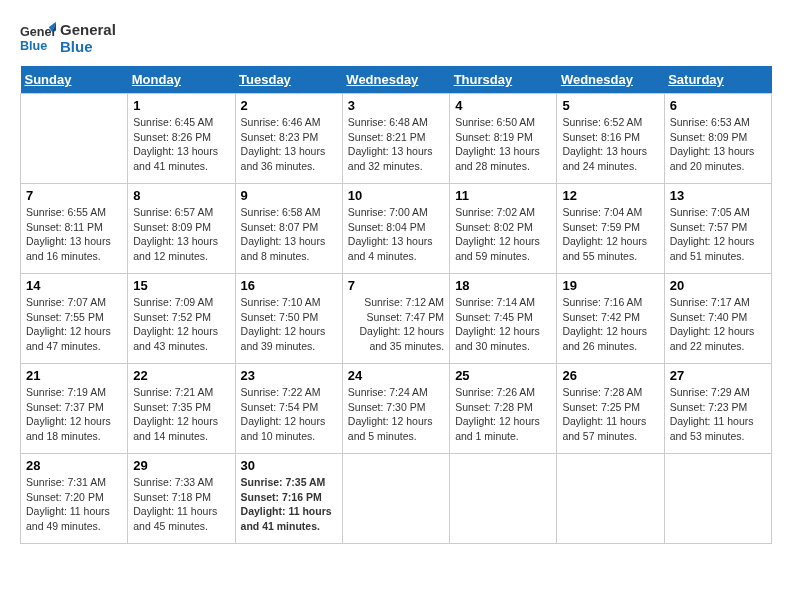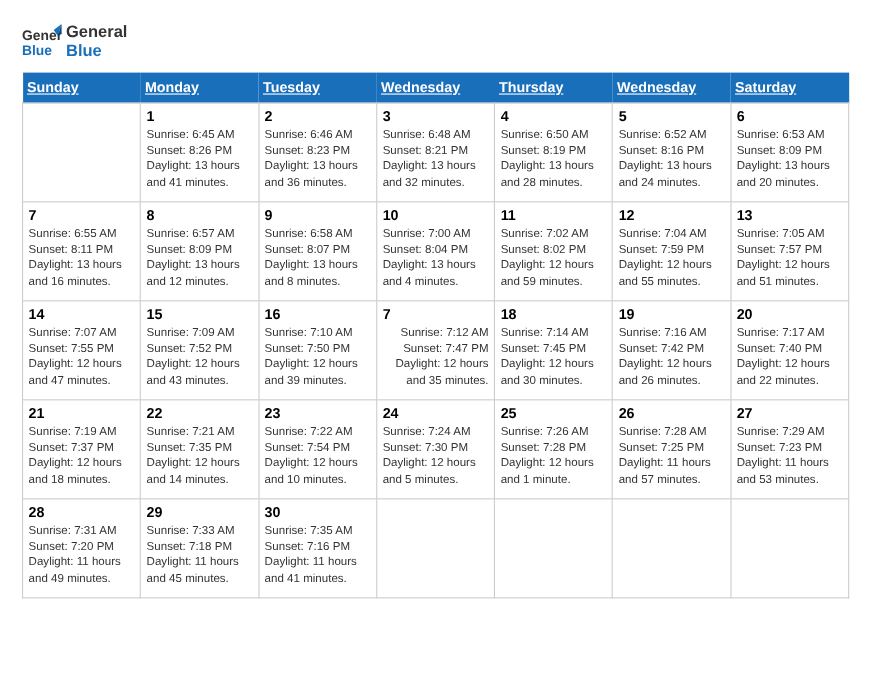--- a/index.html
+++ b/index.html
@@ -320,21 +320,21 @@
         </td>
         <td>
           <span class="day-number">29</span>
           <div class="day-info" style="white-space: pre-line;">Sunrise: 7:33 AM
 Sunset: 7:18 PM
 Daylight: 11 hours
 and 45 minutes.</div>
         </td>
         <td>
           <span class="day-number">30</span>
-          <div class="day-info" style="white-space: pre-line;">Sunrise: 7:35 AM
+          <div class="day-info" style="white-space: pre-line; font-weight: bold;">Sunrise: 7:35 AM
 Sunset: 7:16 PM
 Daylight: 11 hours
 and 41 minutes.</div>
         </td>
         <td class="empty-cell"></td>
         <td class="empty-cell"></td>
         <td class="empty-cell"></td>
         <td class="empty-cell"></td>
       </tr>
     </tbody>

